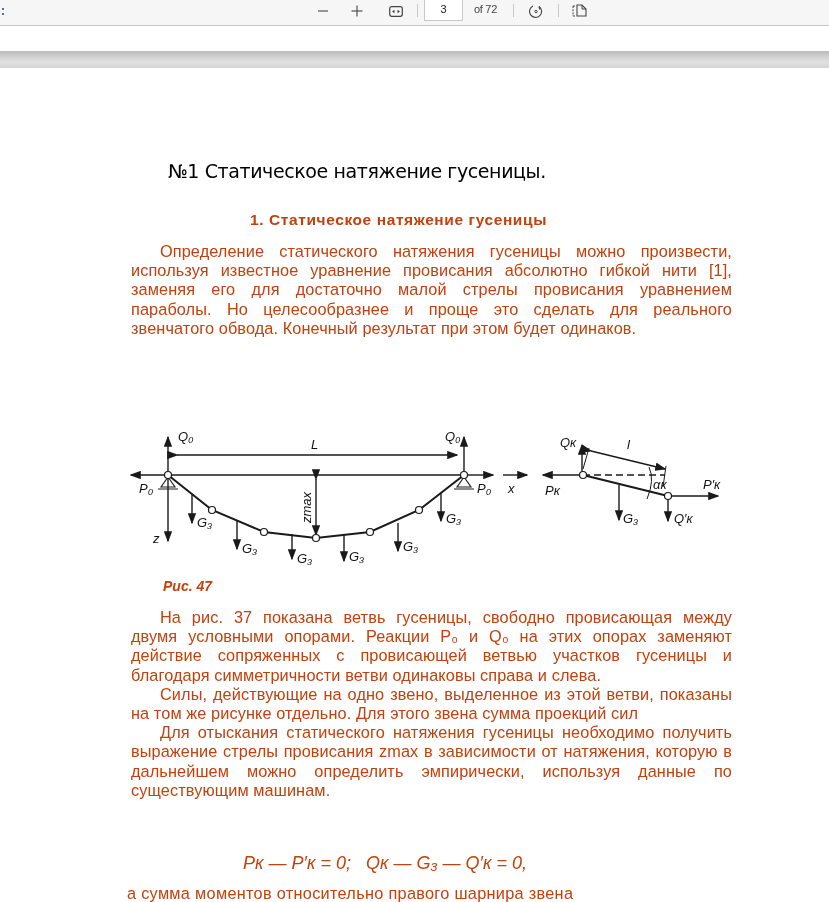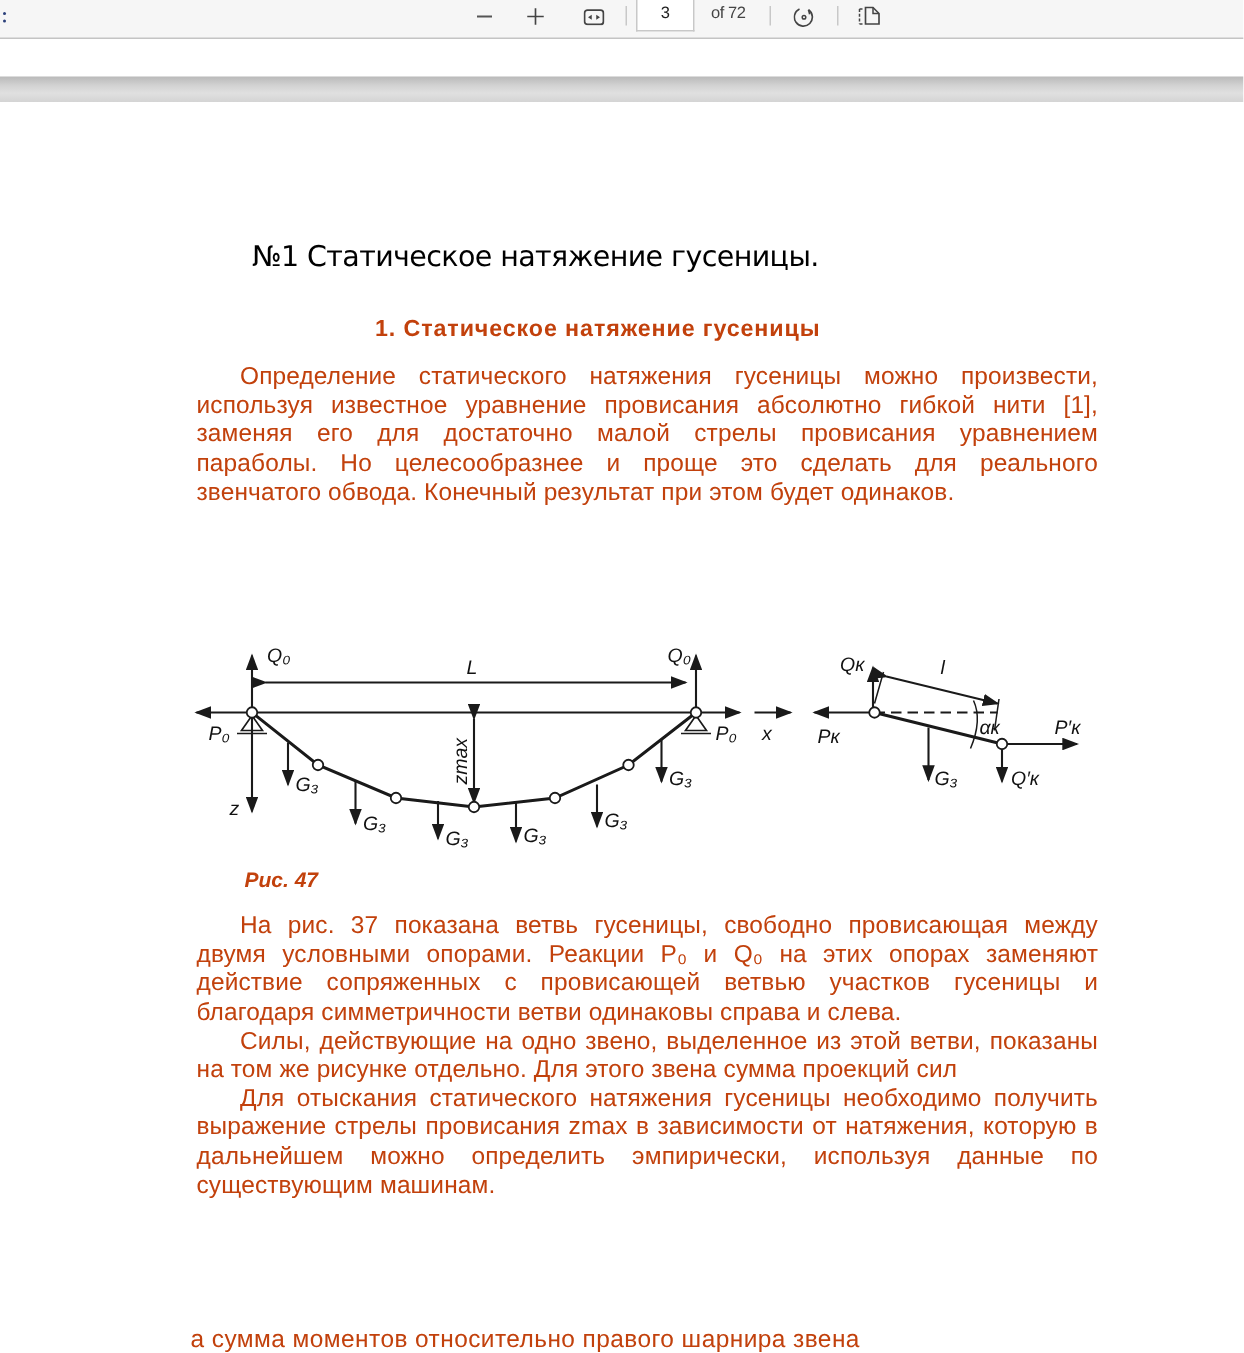--- a/index.html
+++ b/index.html
@@ -169,14 +169,15 @@
   </svg>
 
   <div class="scan caption">Рис. 47</div>
 
   <div class="scan para p2">
     <p>На рис. 37 показана ветвь гусеницы, свободно провисающая между двумя условными опорами. Реакции P₀ и Q₀ на этих опорах заменяют действие сопряженных с провисающей ветвью участков гусеницы и благодаря симметричности ветви одинаковы справа и слева.</p>
     <p>Силы, действующие на одно звено, выделенное из этой ветви, показаны на том же рисунке отдельно. Для этого звена сумма проекций сил</p>
     <p>Для отыскания статического натяжения гусеницы необходимо получить выражение стрелы провисания zmax в зависимости от натяжения, которую в дальнейшем можно определить эмпирически, используя данные по существующим машинам.</p>
   </div>
 
+  <div class="scan formula">Pк — P′к = 0;   Qк — G₃ — Q′к = 0,</div>
   <div class="scan tail">а сумма моментов относительно правого шарнира звена</div>
 </div>
 
 </body></html>

